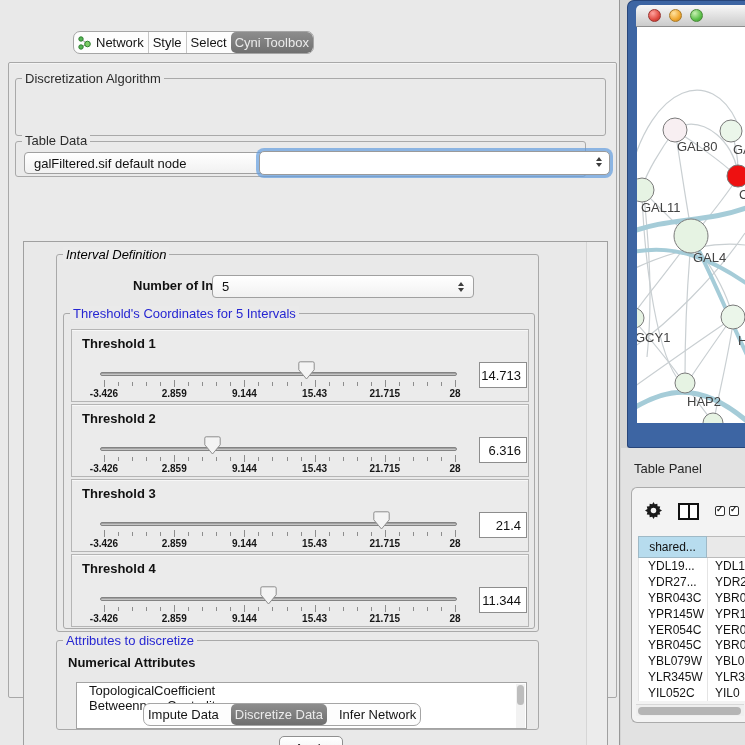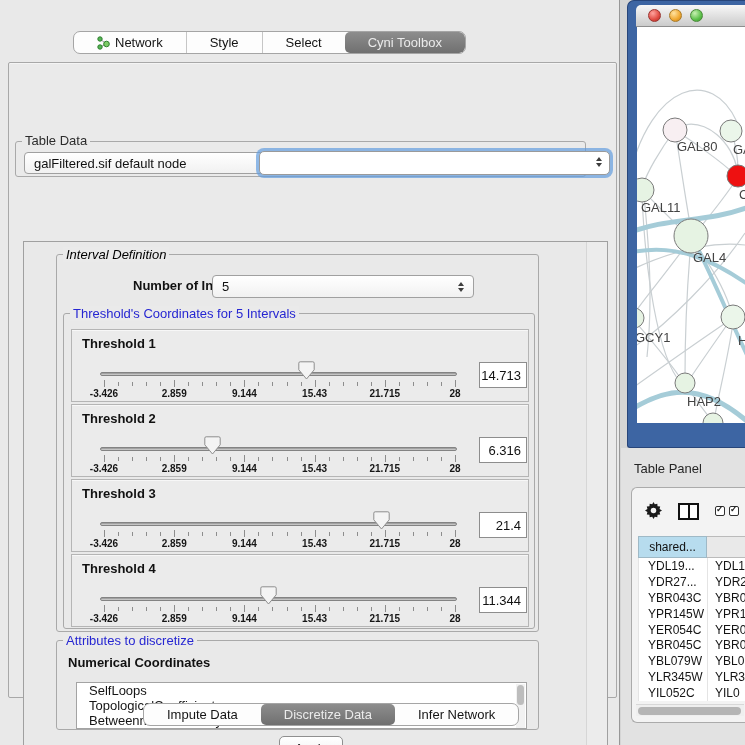--- a/index.html
+++ b/index.html
@@ -8,21 +8,21 @@
 
   
   .cp-window{position:absolute;left:0;top:0;width:620px;height:745px;background:#e9e9e9;border-right:1px solid #979797;}
   .titlebar{position:absolute;left:0;top:0;width:100%;height:25px;background:linear-gradient(#f4f4f4,#dcdcdc);border-bottom:1px solid #ababab;}
   .titlebar .title{position:absolute;left:8px;top:5px;font-size:13px;color:#1b1b1b;}
   .win-min{position:absolute;left:587px;top:9px;width:8px;height:8px;border:1.5px solid #1c1c1c;border-radius:1px;}
   .win-close{position:absolute;left:601px;top:4px;font-size:13px;font-weight:bold;color:#111;}
 
   
   .tabbar{position:absolute;height:23px;display:flex;background:#fdfdfd;border:1px solid #a5a5a5;border-radius:7px;overflow:hidden;}
-  .tab{padding:0 23px;font-size:13px;color:#141414;display:flex;align-items:center;gap:5px;white-space:nowrap;}
+  .tab{padding:0 4px;font-size:13px;color:#141414;display:flex;align-items:center;gap:5px;white-space:nowrap;}
   .tab:not(.active)+.tab:not(.active){border-left:1px solid #c6c6c6;}
   .tab.active{background:linear-gradient(#8d8d8d,#707070);color:#ebebeb;border-radius:5px;}
 
   .main-panel{position:absolute;left:8px;top:62px;width:609px;height:636px;background:#eaeaea;border:1px solid #a8a8a8;border-radius:2px;box-shadow:inset 0 1px 0 #f4f4f4;}
 
   .group{position:absolute;border:1px solid #a9a9a9;border-radius:3px;}
   .gtitle{position:absolute;top:-8px;left:6px;background:#eaeaea;padding:0 3px;font-size:13px;white-space:nowrap;}
   .gtitle.green{color:#000000;font-style:italic;} .gtitle.blue{color:#2626d2;} .gtitle.dark{color:#2c2c2c;}
 
   .combo{background:linear-gradient(#ffffff,#f1f1f1);border:1px solid #a0a0a0;border-radius:4px;font-size:13px;color:#111;display:flex;align-items:center;padding:0 9px;position:absolute;}
@@ -119,20 +119,23 @@
       <div class="tab">
         <span>Select</span>
       </div>
       <div class="tab active">
         <span>Cyni Toolbox</span>
       </div>
     </div>
 
   <div class="main-panel">
 
+    <div class="group" style="left:6px;top:15px;width:591px;height:58px;">
+      <span class="gtitle dark">Discretization Algorithm</span>
+    </div>
     <div class="algo-combo">
       <div class="stepper" style="position:absolute;right:7px;top:5px;">
           <i class="up"></i>
           <i class="down"></i>
         </div>
     </div>
 
 
     <div class="group" style="left:6px;top:78px;width:571px;height:36px;">
       <span class="gtitle dark" style="top:-9px;">Table Data</span>
@@ -344,42 +347,41 @@
                   </svg>
     </div>
     <div class="value-box">11.344</div>
   </div>
             </div>
         </div>
       </div>
 
       <div class="group" style="left:32px;top:398px;width:483px;height:90px;">
         <span class="gtitle blue">Attributes to discretize</span>
-        <span class="bold-label" style="left:11px;top:14px;">Numerical Coordinates</span>
+        <span class="bold-label" style="left:11px;top:14px;">Numerical Attributes</span>
         <div class="attr-list">
           <div>
-              <div class="attr-item">SelfLoops</div>
               <div class="attr-item">TopologicalCoefficient</div>
               <div class="attr-item">BetweennessCentrality</div>
             </div>
           <div class="attr-scroll">
               <div class="attr-thumb"></div>
             </div>
         </div>
       </div>
 
       <div class="apply-btn">
           <span>Apply</span>
         </div>
 
       <div class="vtrack"></div>
     </div>
   </div>
 
-  <div class="tabbar" style="left:143px;top:703px;">
+  <div class="tabbar" style="left:143px;top:703px;gap:8px;">
       <div class="tab">
         <span>Impute Data</span>
       </div>
       <div class="tab active">
         <span>Discretize Data</span>
       </div>
       <div class="tab">
         <span>Infer Network</span>
       </div>
     </div>

